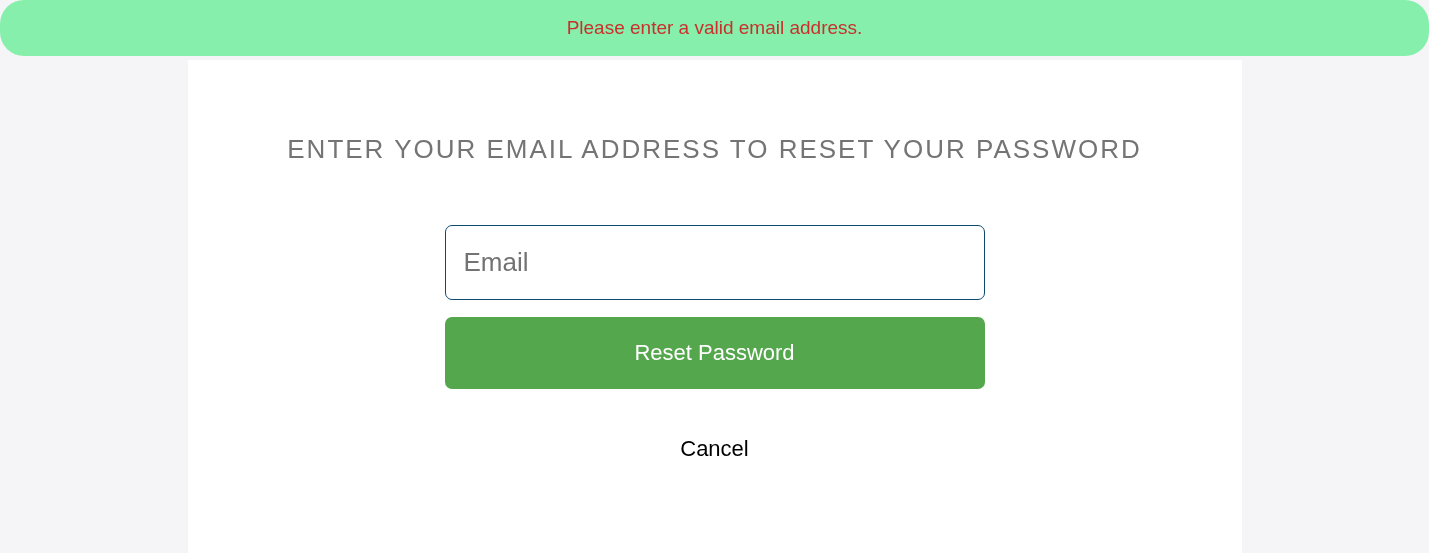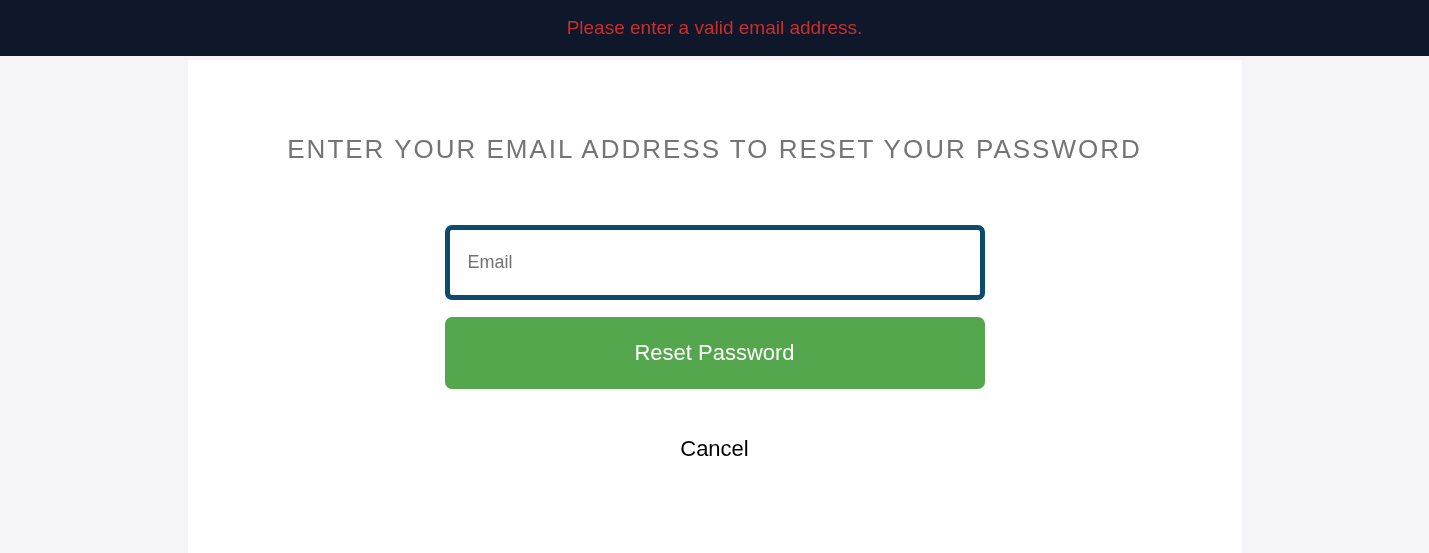--- a/index.html
+++ b/index.html
@@ -9,25 +9,26 @@
     }
     body {
       font-family: -apple-system, BlinkMacSystemFont, "Helvetica Neue", Helvetica, Arial, sans-serif;
       background-color: #f5f5f7;
       width: 1429px;
       height: 553px;
       overflow: hidden;
     }
     .error-banner {
       width: 100%;
-      background-color: #0f172a;
+      background-color: #86efac;
       color: #c9302c;
       text-align: center;
       padding: 17px 0;
       font-size: 19px;
+      border-radius: 24px;
     }
     .card {
       background-color: #ffffff;
       width: 1054px;
       margin: 4px auto;
       min-height: 495px;
       padding-top: 72px;
     }
     .heading {
       color: #747474;
@@ -39,24 +40,24 @@
       text-transform: uppercase;
       margin-bottom: 58px;
     }
     .form-wrapper {
       width: 540px;
       margin: 0 auto;
     }
     .email-input {
       width: 100%;
       height: 75px;
-      border: 5px solid #0c4a6e;
+      border: 1px solid #0c4a6e;
       border-radius: 7px;
       padding: 0 18px;
-      font-size: 18px;
+      font-size: 26px;
       color: #333;
       outline: none;
       font-family: inherit;
     }
     .email-input::placeholder {
       color: #737373;
     }
     .reset-button {
       width: 100%;
       height: 72px;

